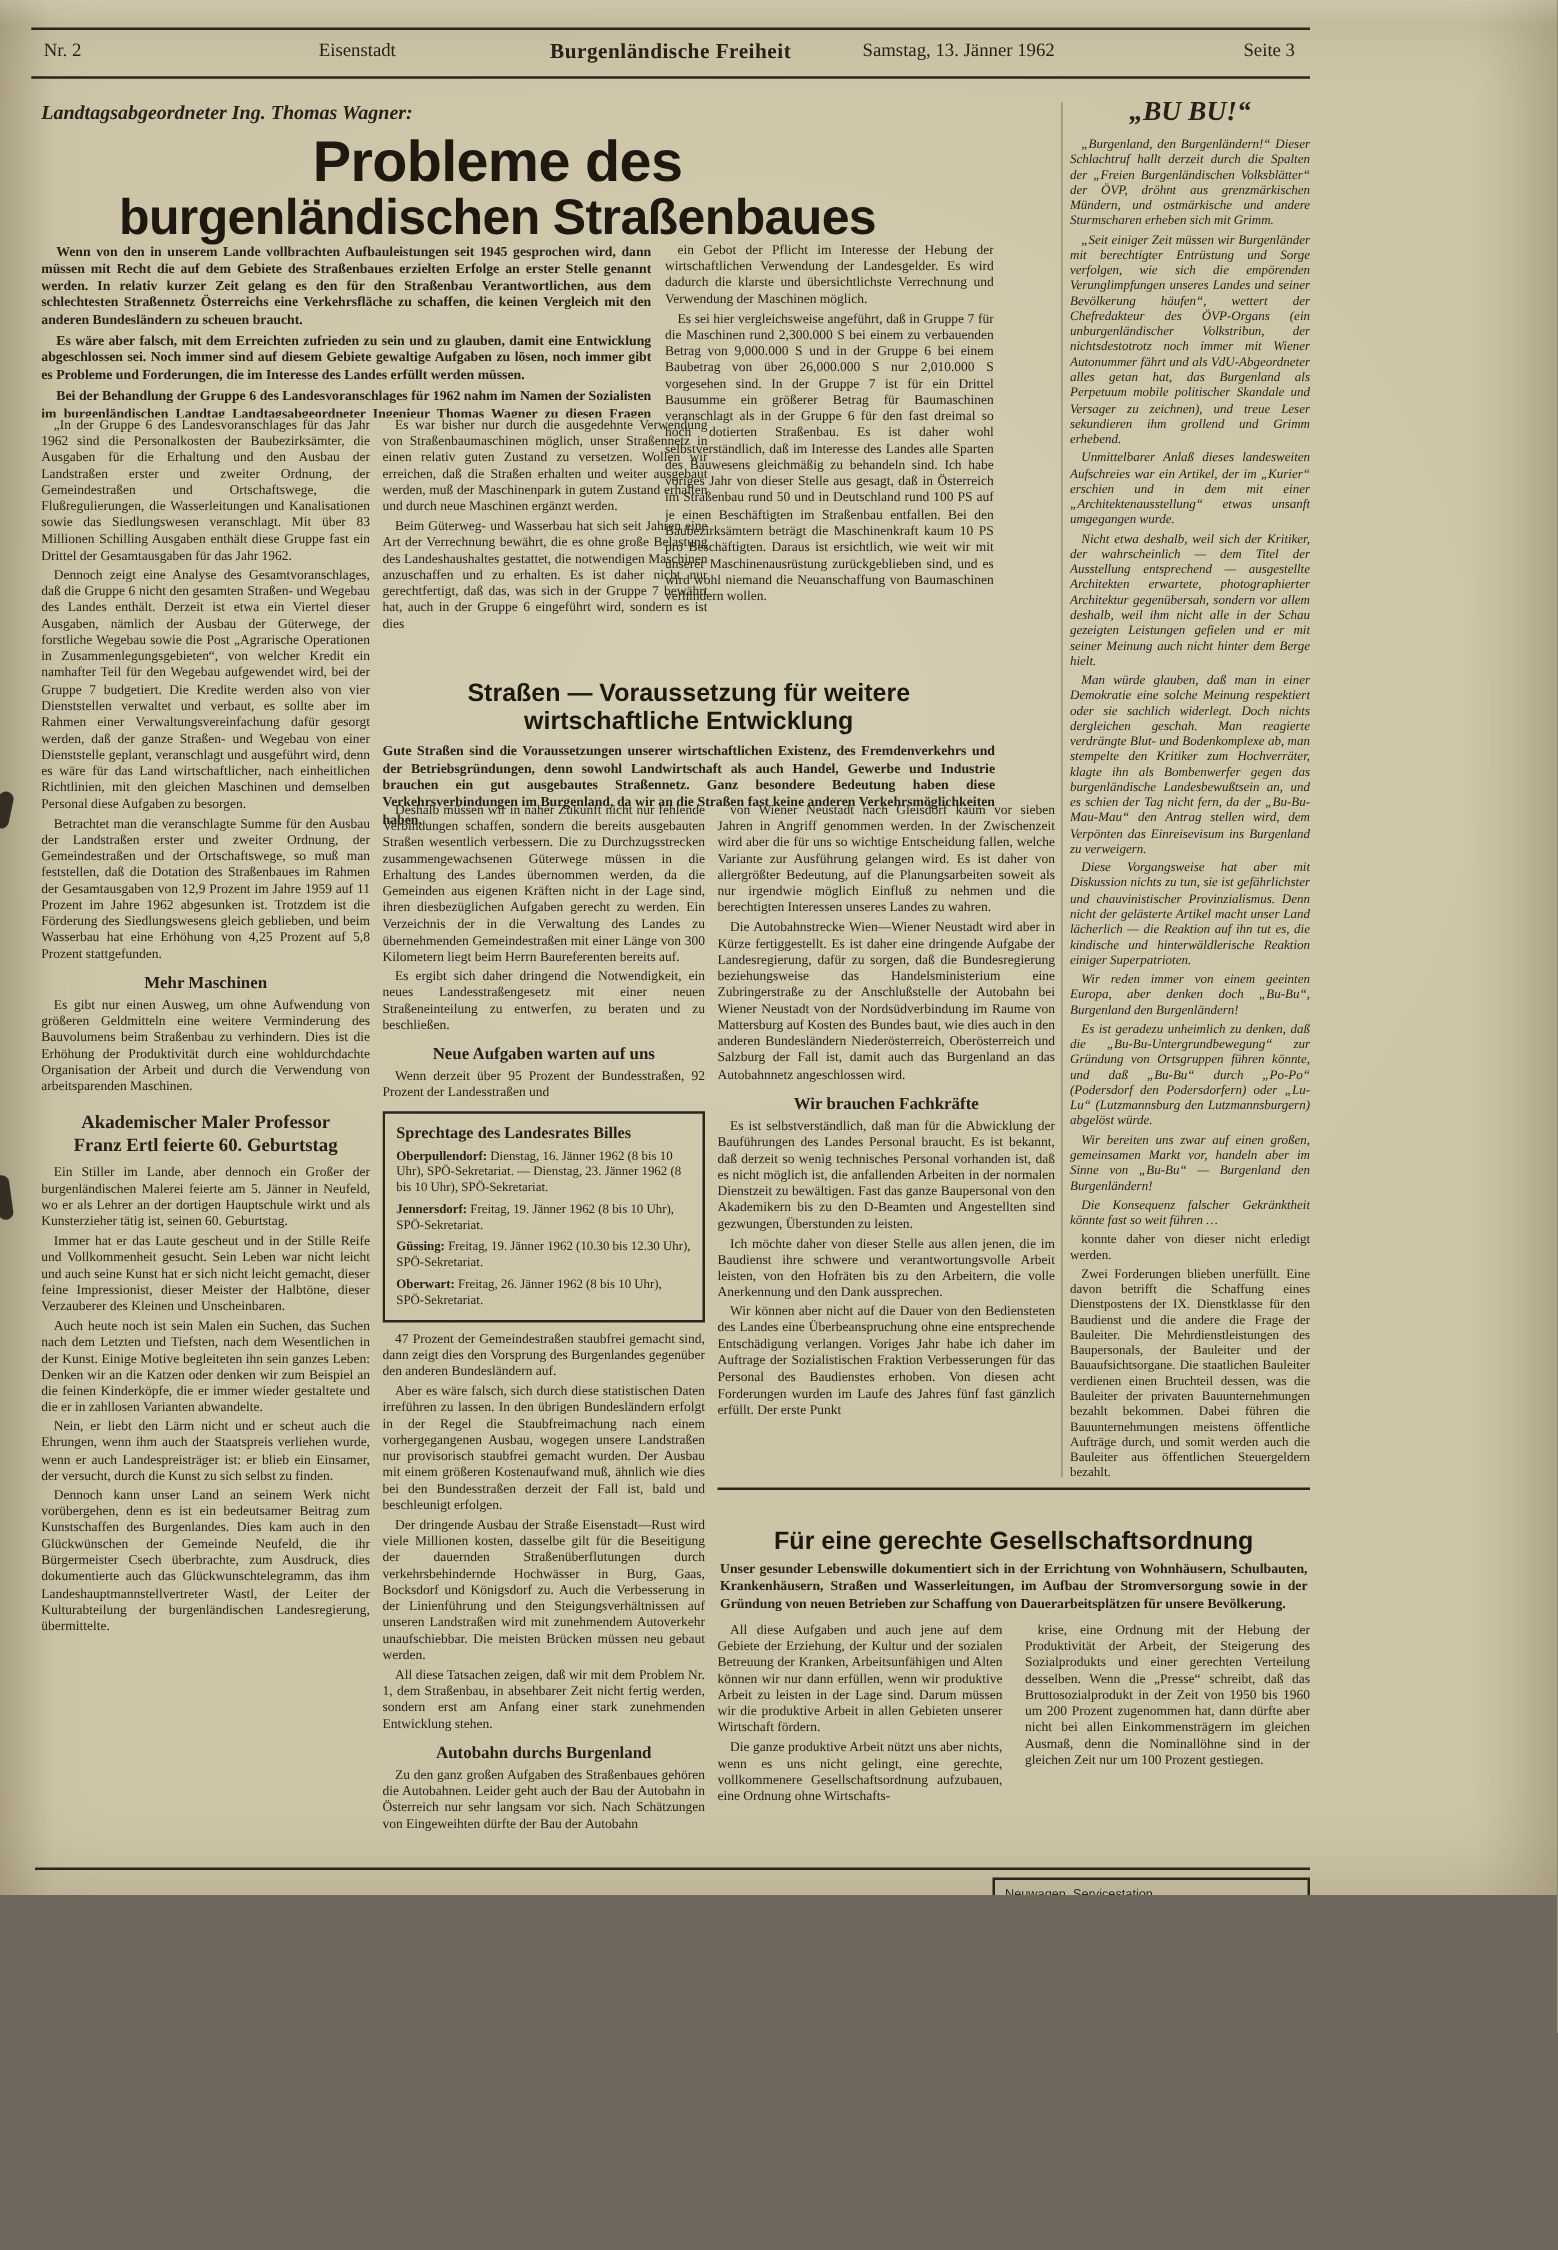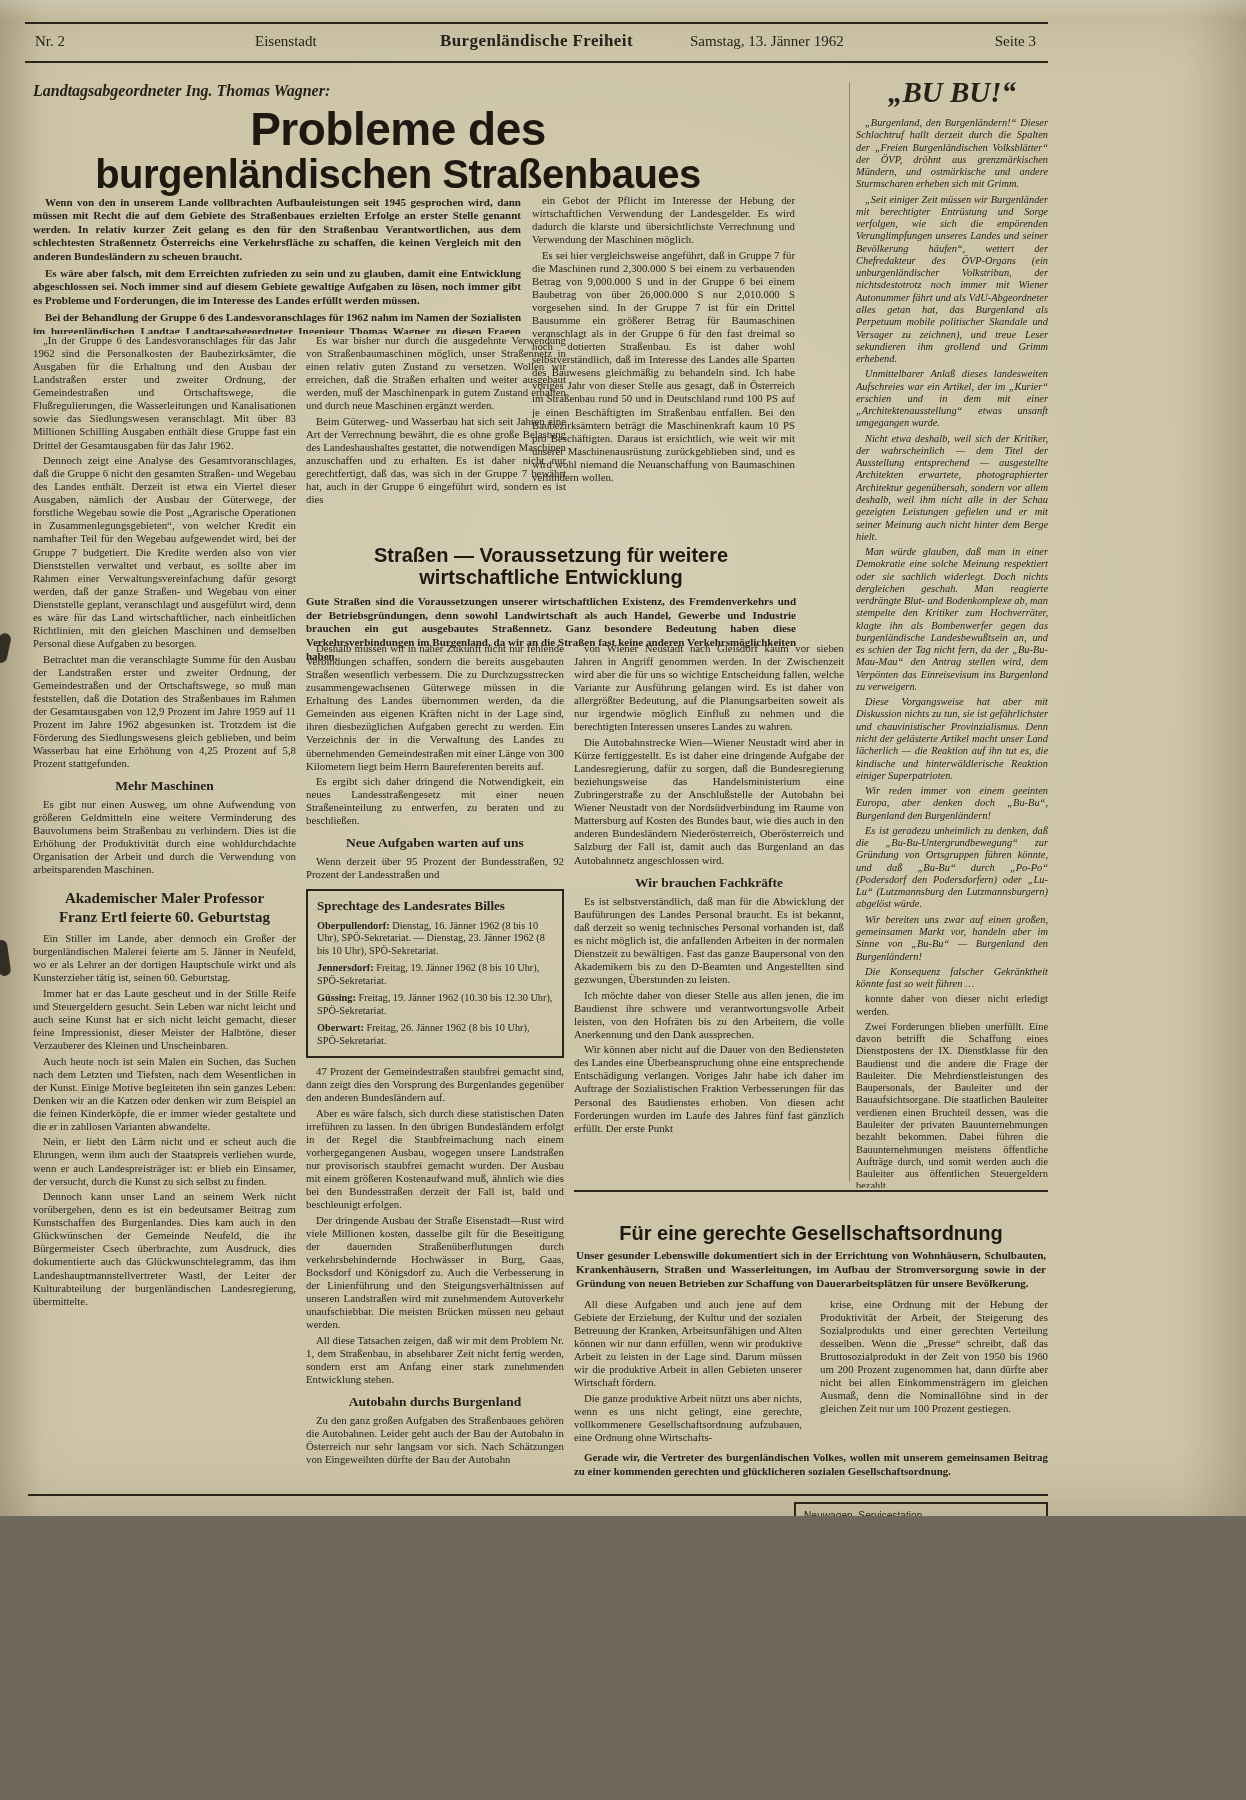--- a/index.html
+++ b/index.html
@@ -52,21 +52,21 @@
   .c3b{left:574px;top:642px;width:270px;height:548px;}
 
   
   .spbox{border:2px solid #2a241c;padding:7px 9px 4px;margin:7px 0;}
   .sp-title{font-size:13px;font-weight:bold;margin:0 0 6px;}
   .spbox p{font-size:10.3px;line-height:1.26;text-align:left;text-indent:0;margin:0 0 4px;}
 
   
   .vrule{left:849px;top:82px;width:1px;height:1100px;background:rgba(58,48,36,.45);}
   .bubu{left:856px;top:76px;width:192px;height:1112px;overflow:hidden;}
-  .bubu-title{font-size:29px;font-weight:bold;font-style:italic;text-align:center;margin:0 0 8px;}
+  .bubu-title{font-size:22px;font-weight:bold;font-style:italic;text-align:center;margin:0 0 8px;}
   .bubu p{font-size:10.4px;line-height:1.18;text-align:justify;text-indent:9px;margin:0 0 3px;}
   .bubu .ital p{font-style:italic;}
 
   
   .gesellschaft{left:574px;top:1190px;width:474px;height:292px;border-top:2px solid #2a241c;padding-top:6px;overflow:hidden;}
   .g-lead{font-weight:bold;font-size:11px;line-height:1.25;text-align:justify;margin:5px 2px 7px;}
   .g-cols{display:flex;gap:18px;}
   .g-col{width:228px;overflow:hidden;}
   .g-col p{font-size:10.8px;line-height:1.21;text-align:justify;text-indent:10px;margin:0 0 2.5px;}
   .g-bold{margin-top:5px;}
@@ -123,21 +123,21 @@
     <h3 class="subhead">Mehr Maschinen</h3>
     <div>
         <p>Es gibt nur einen Ausweg, um ohne Aufwendung von größeren Geldmitteln eine weitere Verminderung des Bauvolumens beim Straßenbau zu verhindern. Dies ist die Erhöhung der Produktivität durch eine wohldurchdachte Organisation der Arbeit und durch die Verwendung von arbeitsparenden Maschinen.</p>
       </div>
     <h3 class="ertl-head">
       <span>Akademischer Maler Professor</span><br>
       <span>Franz Ertl feierte 60. Geburtstag</span>
     </h3>
     <div>
         <p>Ein Stiller im Lande, aber dennoch ein Großer der burgenländischen Malerei feierte am 5. Jänner in Neufeld, wo er als Lehrer an der dortigen Hauptschule wirkt und als Kunsterzieher tätig ist, seinen 60. Geburtstag.</p>
-        <p>Immer hat er das Laute gescheut und in der Stille Reife und Steuergeldern gesucht. Sein Leben war nicht leicht und auch seine Kunst hat er sich nicht leicht gemacht, dieser feine Impressionist, dieser Meister der Halbtöne, dieser Verzauberer des Kleinen und Unscheinbaren.</p>
+        <p>Immer hat er das Laute gescheut und in der Stille Reife und Vollkommenheit gesucht. Sein Leben war nicht leicht und auch seine Kunst hat er sich nicht leicht gemacht, dieser feine Impressionist, dieser Meister der Halbtöne, dieser Verzauberer des Kleinen und Unscheinbaren.</p>
         <p>Auch heute noch ist sein Malen ein Suchen, das Suchen nach dem Letzten und Tiefsten, nach dem Wesentlichen in der Kunst. Einige Motive begleiteten ihn sein ganzes Leben: Denken wir an die Katzen oder denken wir zum Beispiel an die feinen Kinderköpfe, die er immer wieder gestaltete und die er in zahllosen Varianten abwandelte.</p>
         <p>Nein, er liebt den Lärm nicht und er scheut auch die Ehrungen, wenn ihm auch der Staatspreis verliehen wurde, wenn er auch Landespreisträger ist: er blieb ein Einsamer, der versucht, durch die Kunst zu sich selbst zu finden.</p>
         <p>Dennoch kann unser Land an seinem Werk nicht vorübergehen, denn es ist ein bedeutsamer Beitrag zum Kunstschaffen des Burgenlandes. Dies kam auch in den Glückwünschen der Gemeinde Neufeld, die ihr Bürgermeister Csech überbrachte, zum Ausdruck, dies dokumentierte auch das Glückwunschtelegramm, das ihm Landeshauptmannstellvertreter Wastl, der Leiter der Kulturabteilung der burgenländischen Landesregierung, übermittelte.</p>
       </div>
   </section>
 
   <section class="abs c2top textcol">
       <p>Es war bisher nur durch die ausgedehnte Verwendung von Straßenbaumaschinen möglich, unser Straßennetz in einen relativ guten Zustand zu versetzen. Wollen wir erreichen, daß die Straßen erhalten und weiter ausgebaut werden, muß der Maschinenpark in gutem Zustand erhalten und durch neue Maschinen ergänzt werden.</p>
       <p>Beim Güterweg- und Wasserbau hat sich seit Jahren eine Art der Verrechnung bewährt, die es ohne große Belastung des Landeshaushaltes gestattet, die notwendigen Maschinen anzuschaffen und zu erhalten. Es ist daher nicht nur gerechtfertigt, daß das, was sich in der Gruppe 7 bewährt hat, auch in der Gruppe 6 eingeführt wird, sondern es ist dies</p>
     </section>
@@ -221,21 +221,20 @@
     <div class="g-cols">
       <div class="g-col">
           <p>All diese Aufgaben und auch jene auf dem Gebiete der Erziehung, der Kultur und der sozialen Betreuung der Kranken, Arbeitsunfähigen und Alten können wir nur dann erfüllen, wenn wir produktive Arbeit zu leisten in der Lage sind. Darum müssen wir die produktive Arbeit in allen Gebieten unserer Wirtschaft fördern.</p>
           <p>Die ganze produktive Arbeit nützt uns aber nich­ts, wenn es uns nicht gelingt, eine gerechte, vollkommenere Gesellschaftsordnung aufzubauen, eine Ordnung ohne Wirtschafts-</p>
         </div>
       <div class="g-col">
           <p>krise, eine Ordnung mit der Hebung der Produktivität der Arbeit, der Steigerung des Sozialprodukts und einer gerechten Verteilung desselben. Wenn die „Presse“ schreibt, daß das Bruttosozialprodukt in der Zeit von 1950 bis 1960 um 200 Prozent zugenommen hat, dann dürfte aber nicht bei allen Einkommensträgern im gleichen Ausmaß, denn die Nominallöhne sind in der gleichen Zeit nur um 100 Prozent gestiegen.</p>
         </div>
     </div>
     <div class="g-bold">
-        <p>Gerade wir, die Vertreter des burgenländischen Volkes, wollen mit unserem gemeinsamen Beitrag zu einer kommenden gerechten und glücklicheren sozialen Gesellschaftsordnung.</p>
       </div>
   </section>
 
   <section class="abs ad">
     <span class="car">
       <svg width="230" height="70" viewBox="0 0 230 78" xmlns="http://www.w3.org/2000/svg" aria-hidden="true">
         <rect x="2" y="70" width="226" height="2.5" fill="#1d1912" opacity=".55"></rect>
         <path d="M6 56 Q7 46 20 42 L58 36 Q66 20 92 17 L146 17 Q166 19 176 34 L208 38 Q226 42 228 54 L228 62 L6 62 Z" fill="#1d1912"></path>
         <path d="M66 34 Q73 22 92 20 L112 20 L112 34 Z" fill="#cec5a8"></path>
         <path d="M117 20 L144 20 Q158 22 166 33 L117 33 Z" fill="#cec5a8"></path>

